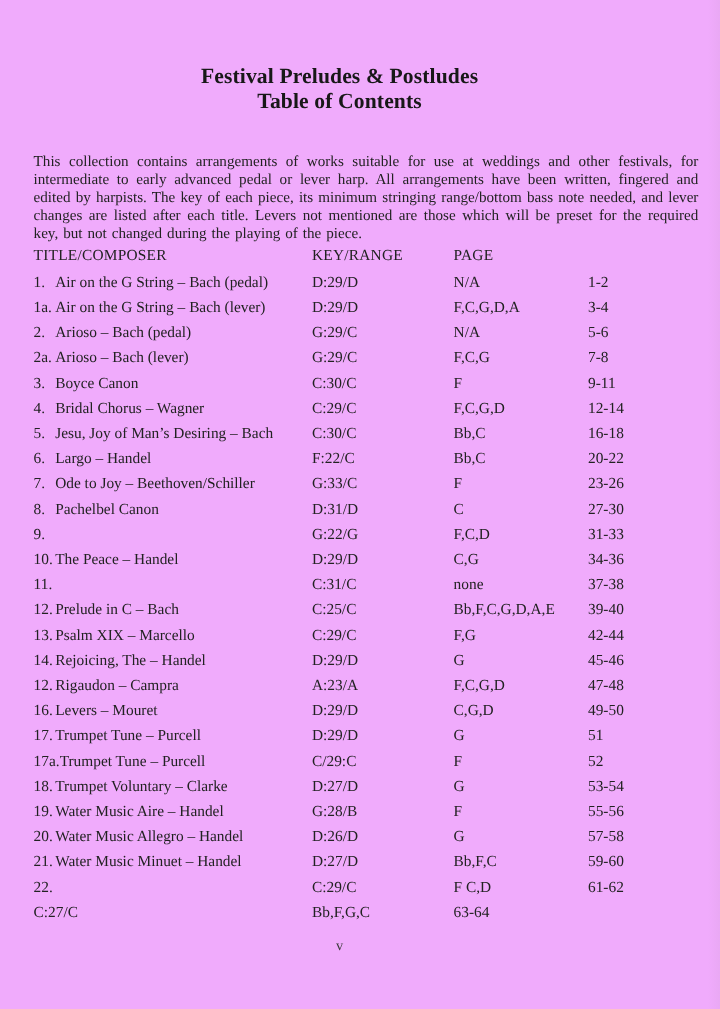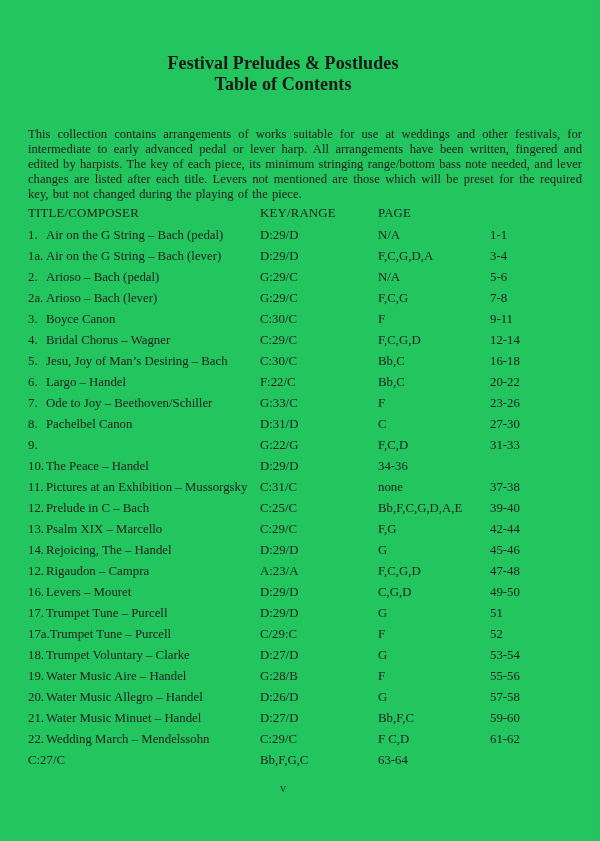--- a/index.html
+++ b/index.html
@@ -5,21 +5,21 @@
   html, body { margin: 0; padding: 0; }
   body {
     width: 600px; height: 841px;
     background: #ffffff;
     font-family: "Liberation Serif", serif;
     color: #1f1f1f;
   }
   .page {
     position: relative;
     width: 600px; height: 841px;
-    background: #22c55e;
+    background: #f0abfc;
     overflow: hidden;
   }
   
   .page::after {
     content: "";
     position: absolute; top: 0; right: 0; bottom: 0; width: 10px;
     background: linear-gradient(to right, rgba(0,0,0,0) 0%, rgba(120,120,120,0.06) 100%);
     pointer-events: none;
   }
   .title-block {
@@ -82,21 +82,21 @@
       <span>PAGE</span>
     </div>
     <div>
         <div class="toc-row">
           <span class="cell-title">
             <span class="num">1.</span>
             <span>Air on the G String – Bach (pedal)</span>
           </span>
           <span>D:29/D</span>
           <span>N/A</span>
-          <span>1-1</span>
+          <span>1-2</span>
         </div>
         <div class="toc-row">
           <span class="cell-title">
             <span class="num">1a.</span>
             <span>Air on the G String – Bach (lever)</span>
           </span>
           <span>D:29/D</span>
           <span>F,C,G,D,A</span>
           <span>3-4</span>
         </div>
@@ -179,26 +179,26 @@
           <span>G:22/G</span>
           <span>F,C,D</span>
           <span>31-33</span>
         </div>
         <div class="toc-row">
           <span class="cell-title">
             <span class="num">10.</span>
             <span>The Peace – Handel</span>
           </span>
           <span>D:29/D</span>
+          <span>C,G</span>
           <span>34-36</span>
         </div>
         <div class="toc-row">
           <span class="cell-title">
             <span class="num">11.</span>
-            <span>Pictures at an Exhibition – Mussorgsky</span>
           </span>
           <span>C:31/C</span>
           <span>none</span>
           <span>37-38</span>
         </div>
         <div class="toc-row">
           <span class="cell-title">
             <span class="num">12.</span>
             <span>Prelude in C – Bach</span>
           </span>
@@ -292,21 +292,20 @@
             <span class="num">21.</span>
             <span>Water Music Minuet – Handel</span>
           </span>
           <span>D:27/D</span>
           <span>Bb,F,C</span>
           <span>59-60</span>
         </div>
         <div class="toc-row">
           <span class="cell-title">
             <span class="num">22.</span>
-            <span>Wedding March – Mendelssohn</span>
           </span>
           <span>C:29/C</span>
           <span>F C,D</span>
           <span>61-62</span>
         </div>
         <div class="toc-row">
           <span>C:27/C</span>
           <span>Bb,F,G,C</span>
           <span>63-64</span>
         </div>

